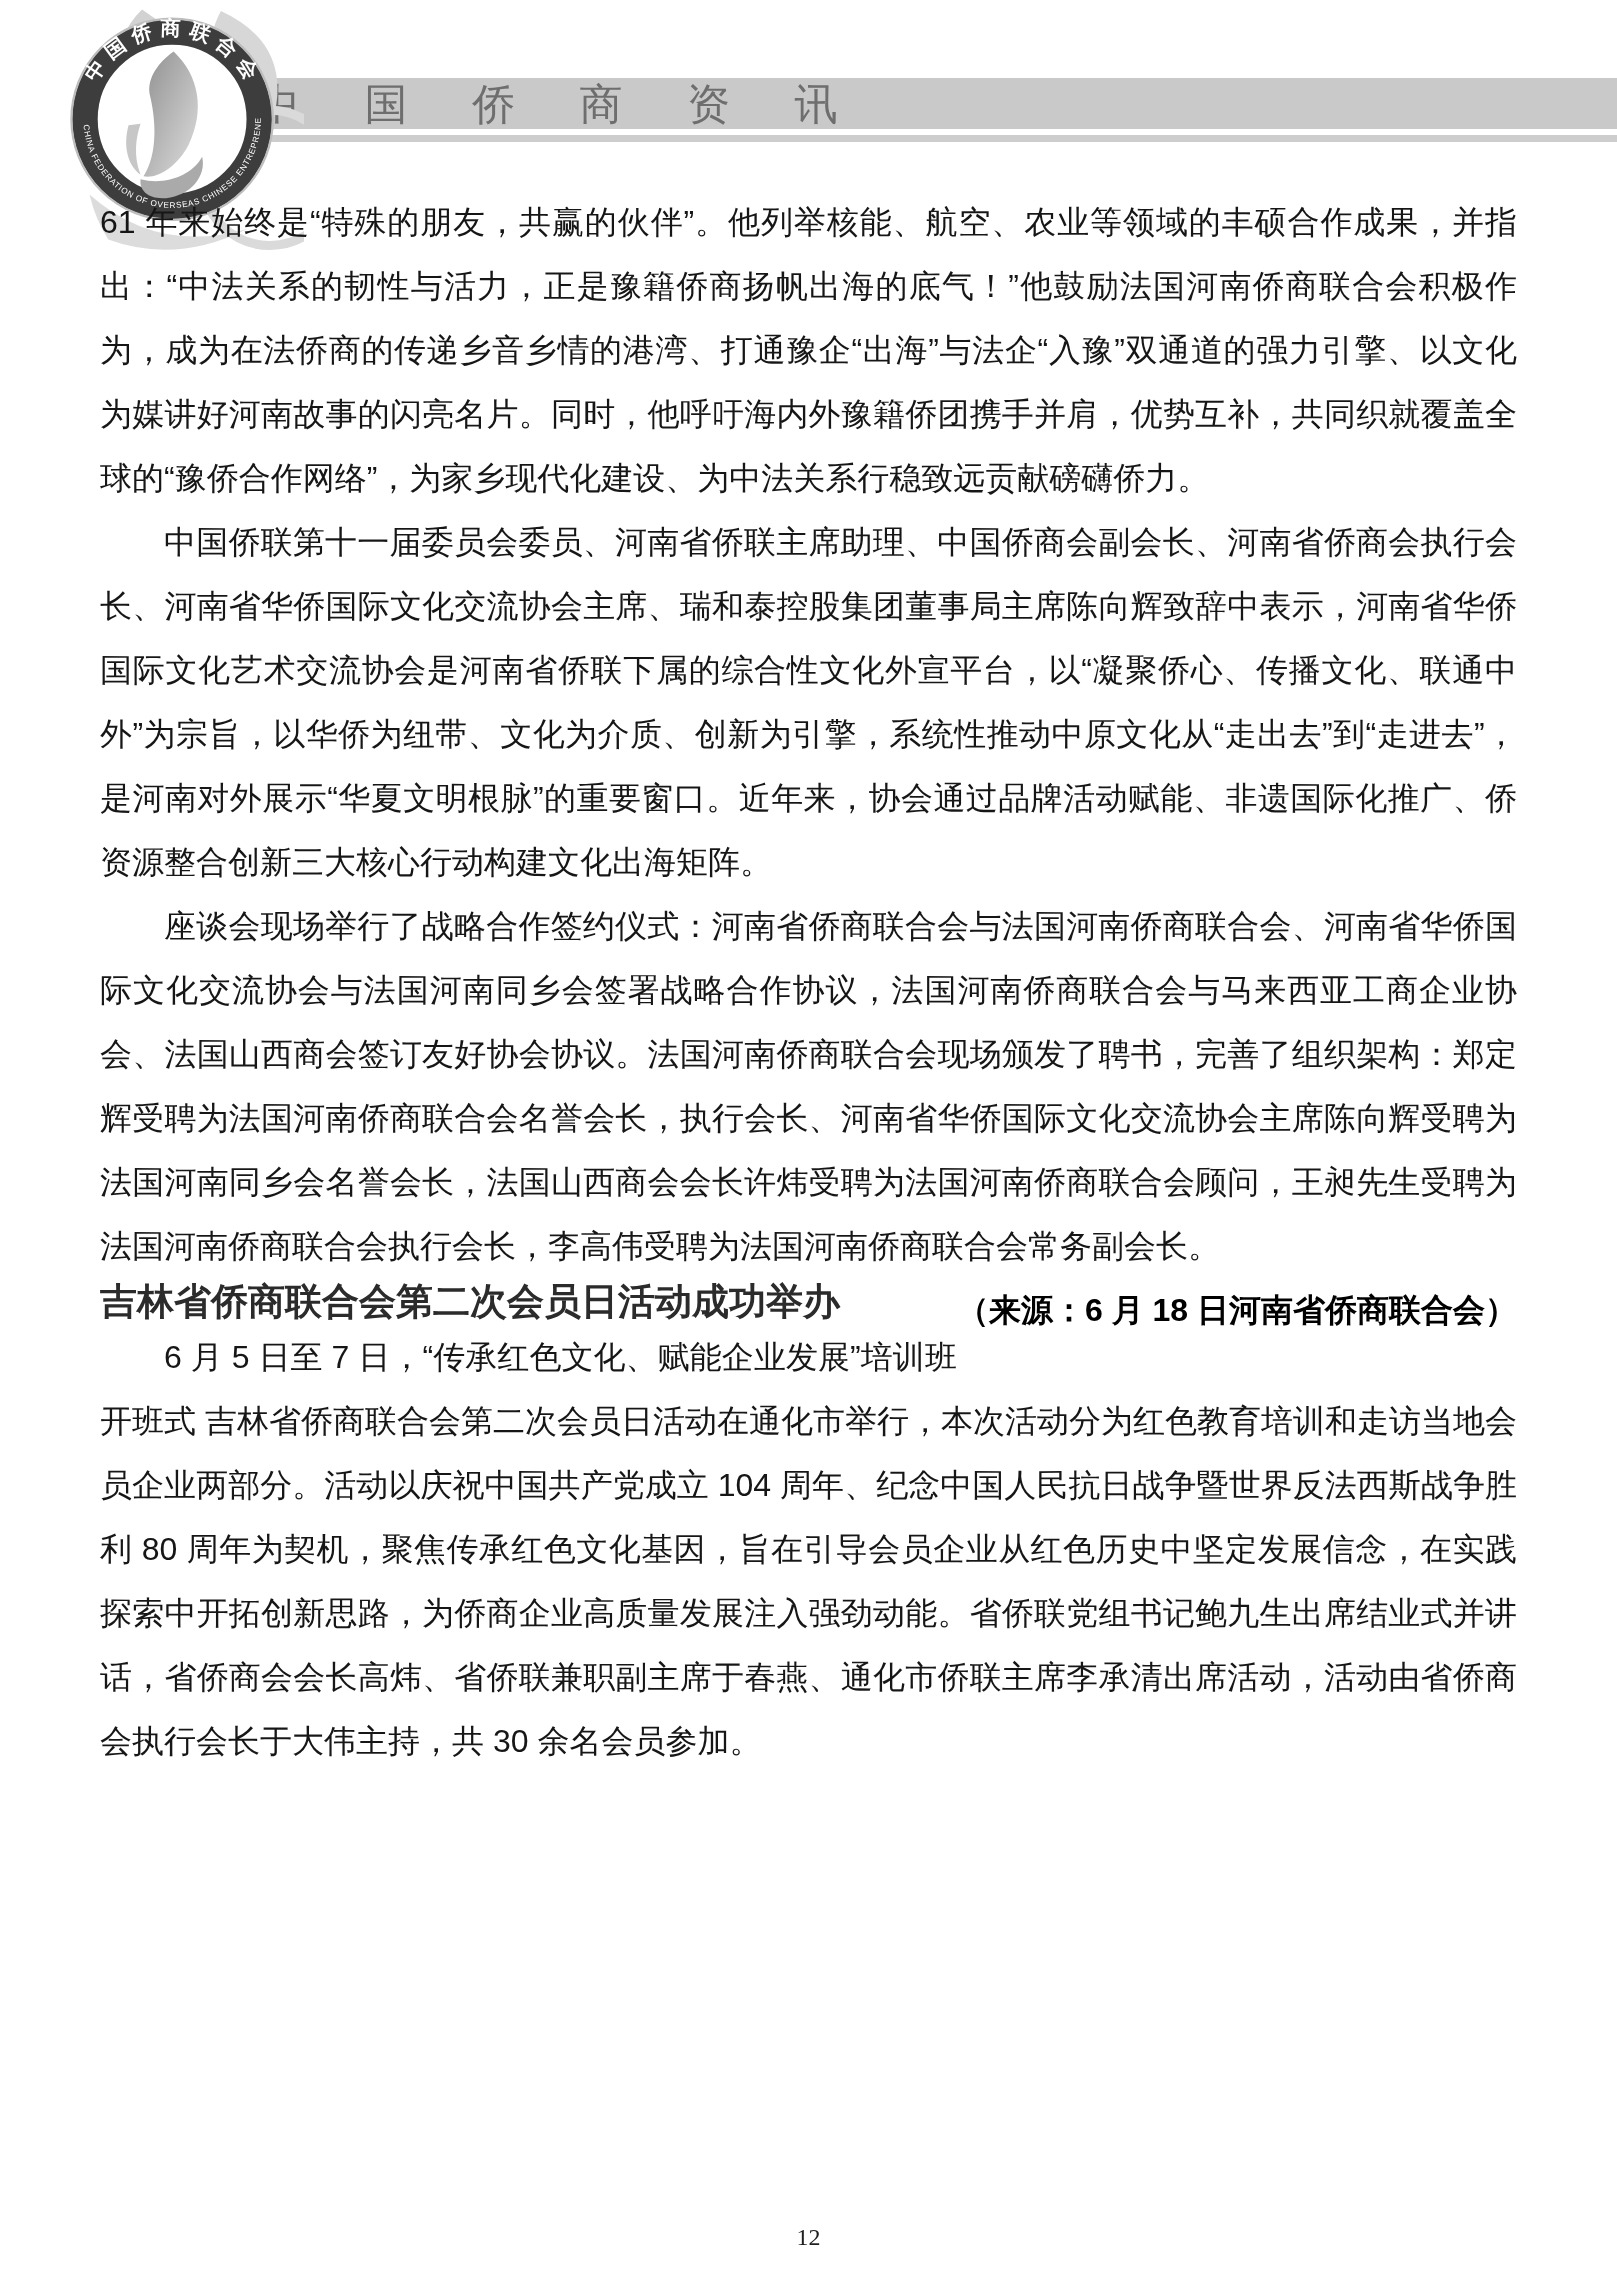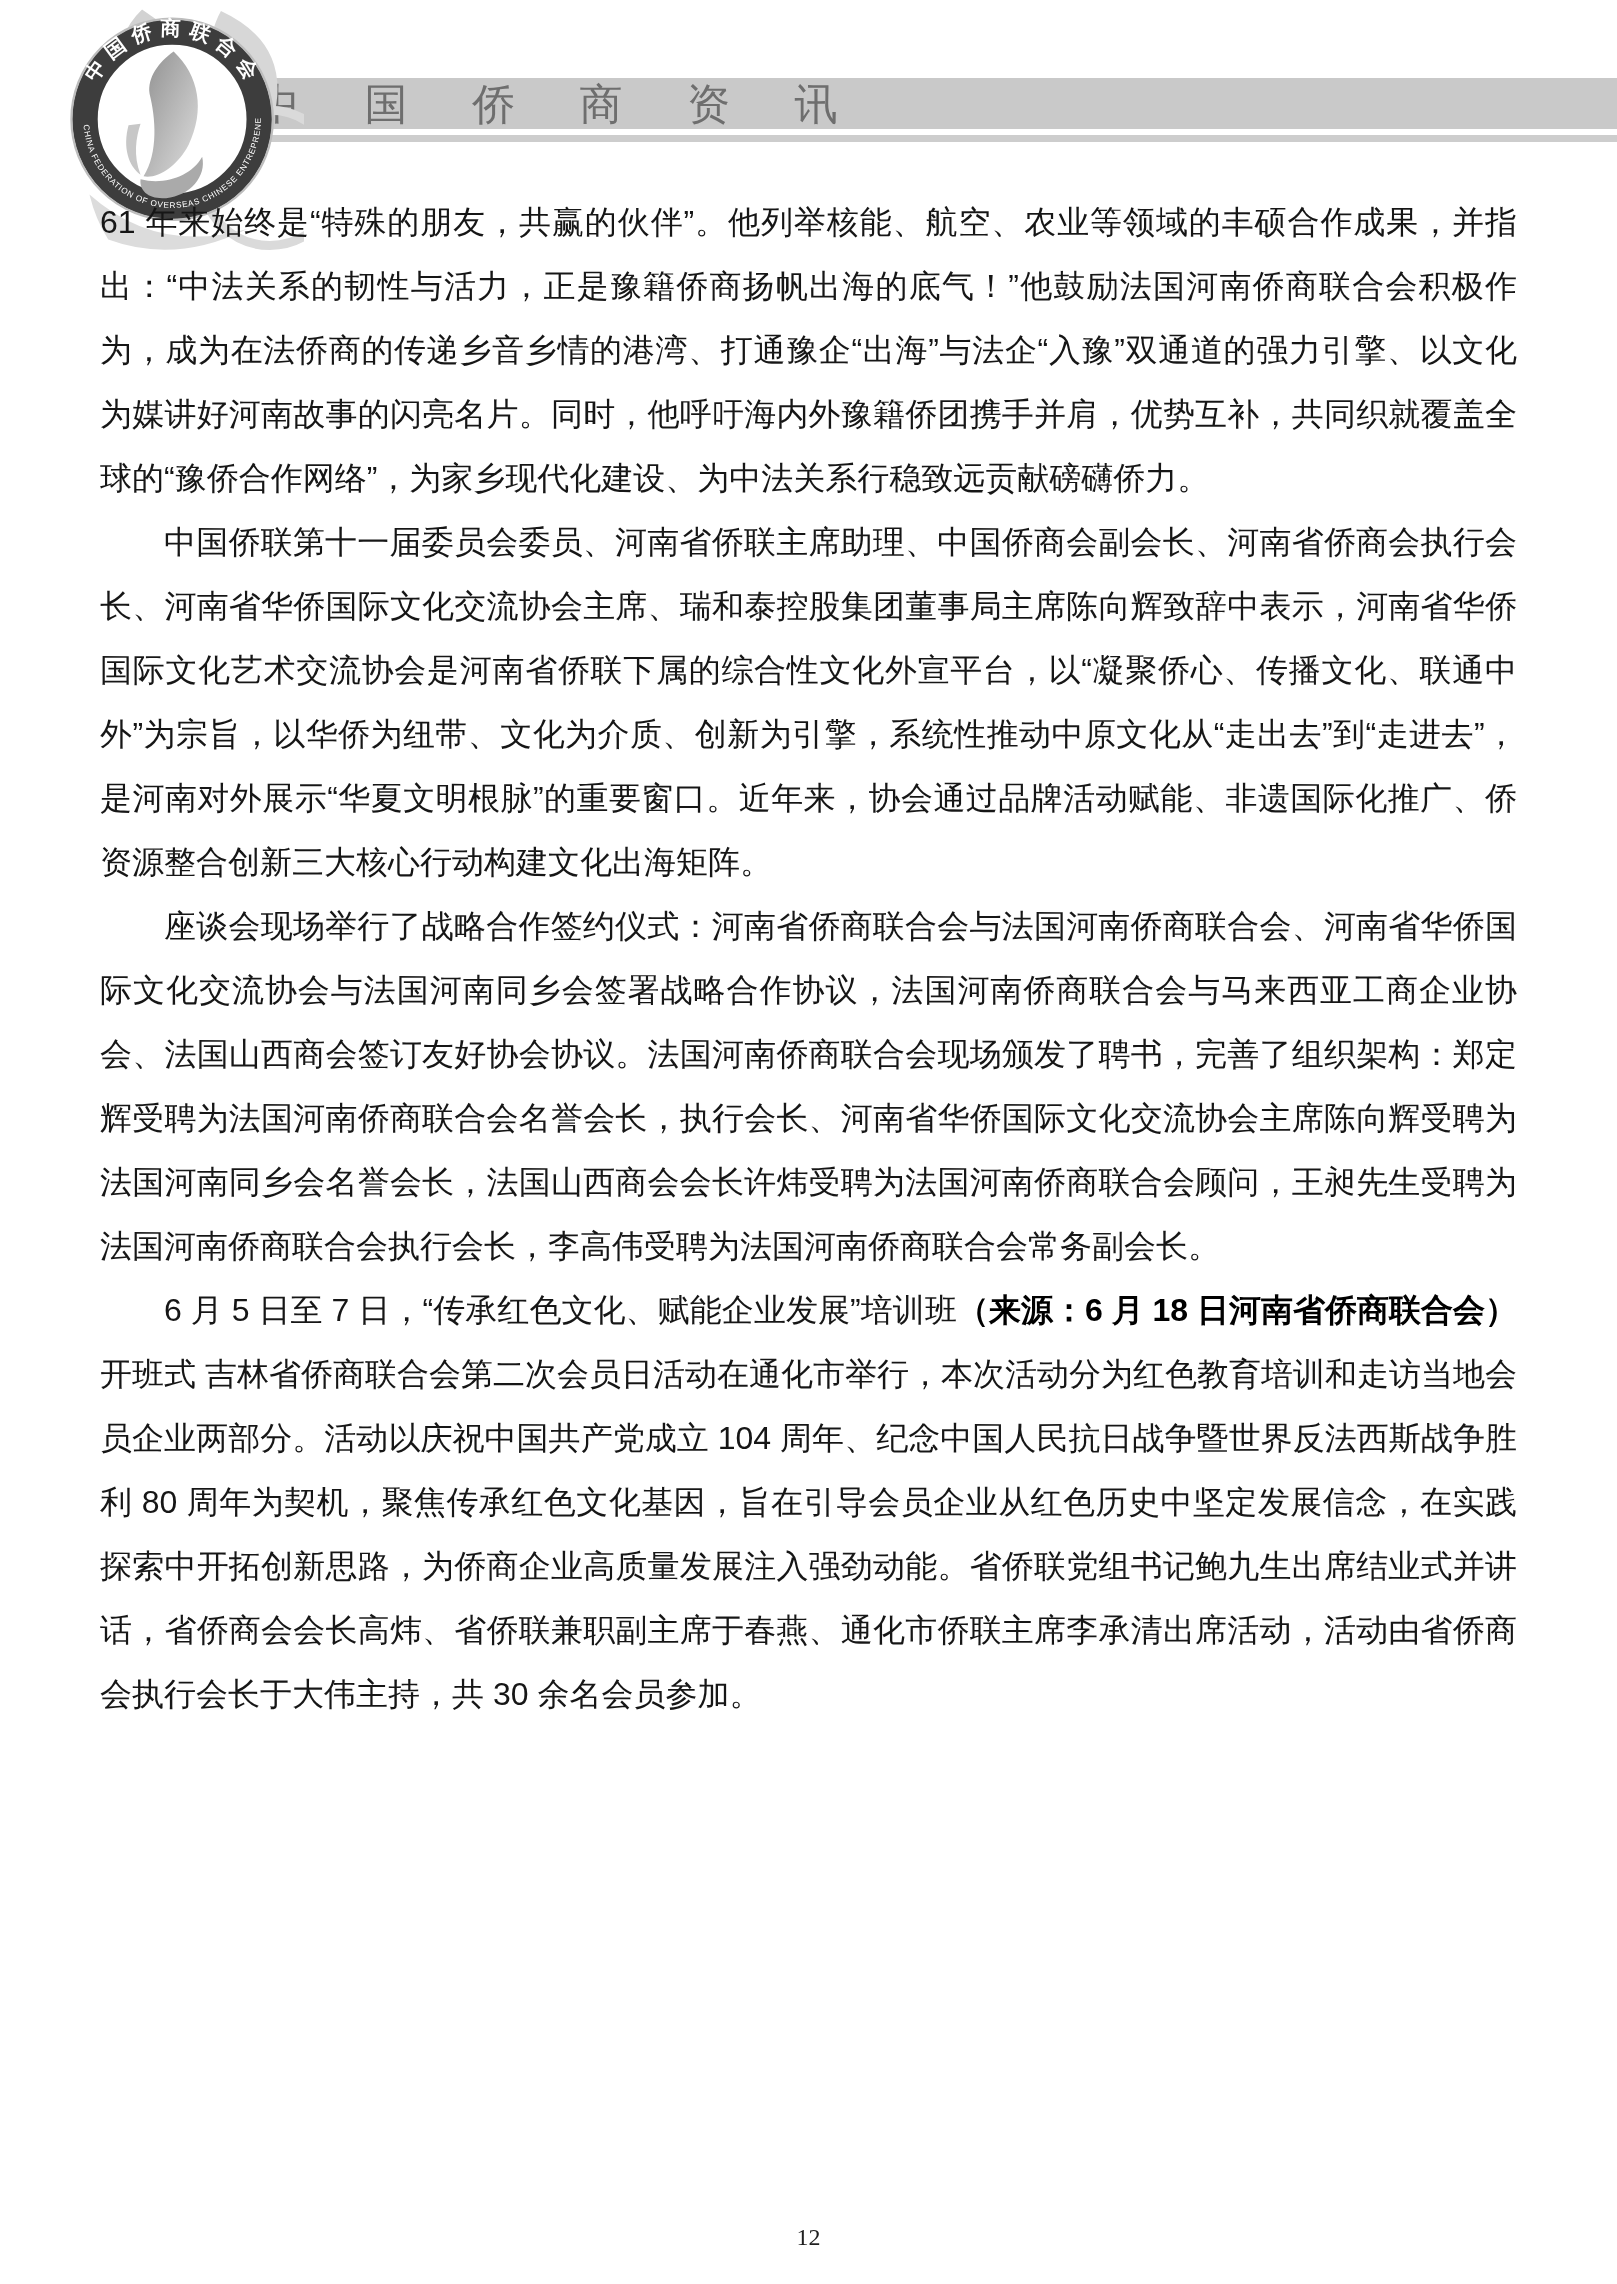--- a/index.html
+++ b/index.html
@@ -123,20 +123,21 @@
   </svg>
 
   <div class="content">
 
     <p>61 年来始终是“特殊的朋友，共赢的伙伴”。他列举核能、航空、农业等领域的丰硕合作成果，并指出：“中法关系的韧性与活力，正是豫籍侨商扬帆出海的底气！”他鼓励法国河南侨商联合会积极作为，成为在法侨商的传递乡音乡情的港湾、打通豫企“出海”与法企“入豫”双通道的强力引擎、以文化为媒讲好河南故事的闪亮名片。同时，他呼吁海内外豫籍侨团携手并肩，优势互补，共同织就覆盖全球的“豫侨合作网络”，为家乡现代化建设、为中法关系行稳致远贡献磅礴侨力。</p>
 
     <p class="indent">中国侨联第十一届委员会委员、河南省侨联主席助理、中国侨商会副会长、河南省侨商会执行会长、河南省华侨国际文化交流协会主席、瑞和泰控股集团董事局主席陈向辉致辞中表示，河南省华侨国际文化艺术交流协会是河南省侨联下属的综合性文化外宣平台，以“凝聚侨心、传播文化、联通中外”为宗旨，以华侨为纽带、文化为介质、创新为引擎，系统性推动中原文化从“走出去”到“走进去”，是河南对外展示“华夏文明根脉”的重要窗口。近年来，协会通过品牌活动赋能、非遗国际化推广、侨资源整合创新三大核心行动构建文化出海矩阵。</p>
 
     <p class="indent"><span>座谈会现场举行了战略合作签约仪式：河南省侨商联合会与法国河南侨商联合会、河南省华侨国际文化交流协会与法国河南同乡会签署战略合作协议，法国河南侨商联合会与马来西亚工商企业协会、法国山西商会签订友好协会协议。法国河南侨商联合会现场颁发了聘书，完善了组织架构：郑定辉受聘为法国河南侨商联合会名誉会长，执行会长、河南省华侨国际文化交流协会主席陈向辉受聘为法国河南同乡会名誉会长，法国山西商会会长许炜受聘为法国河南侨商联合会顾问，王昶先生受聘为法国河南侨商联合会执行会长，李高伟受聘为法国河南侨商联合会常务副会长。</span><span class="source">（来源：6 月 18 日河南省侨商联合会）</span></p>
 
+    <p class="article-title">吉林省侨商联合会第二次会员日活动成功举办</p>
 
     <p class="indent">6 月 5 日至 7 日，“传承红色文化、赋能企业发展”培训班开班式 吉林省侨商联合会第二次会员日活动在通化市举行，本次活动分为红色教育培训和走访当地会员企业两部分。活动以庆祝中国共产党成立 104 周年、纪念中国人民抗日战争暨世界反法西斯战争胜利 80 周年为契机，聚焦传承红色文化基因，旨在引导会员企业从红色历史中坚定发展信念，在实践探索中开拓创新思路，为侨商企业高质量发展注入强劲动能。省侨联党组书记鲍九生出席结业式并讲话，省侨商会会长高炜、省侨联兼职副主席于春燕、通化市侨联主席李承清出席活动，活动由省侨商会执行会长于大伟主持，共 30 余名会员参加。</p>
 
 
   </div>
 
   <div class="page-number">12</div>
 
 </div>
 

